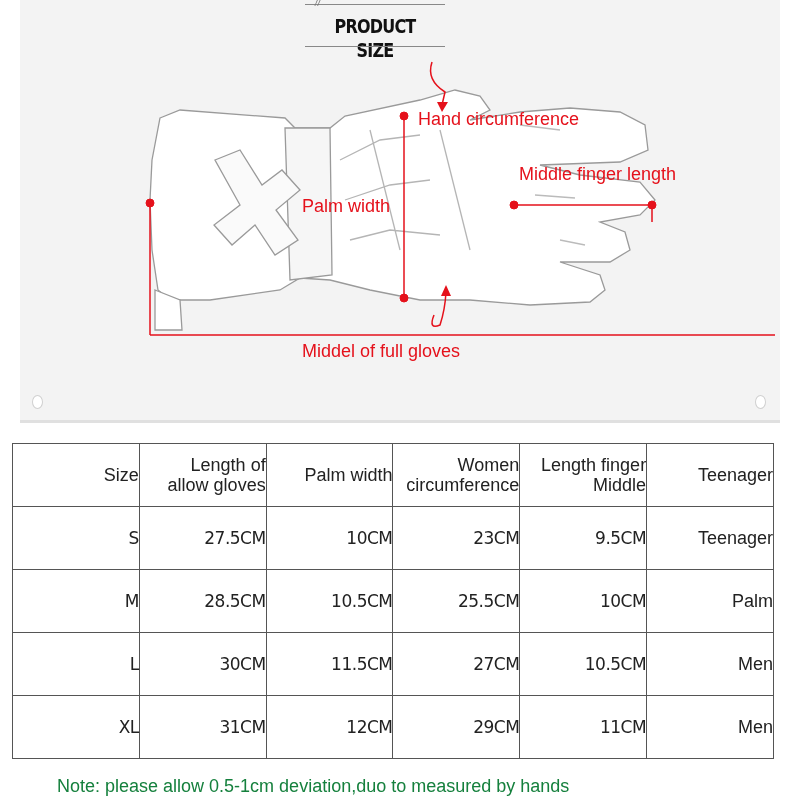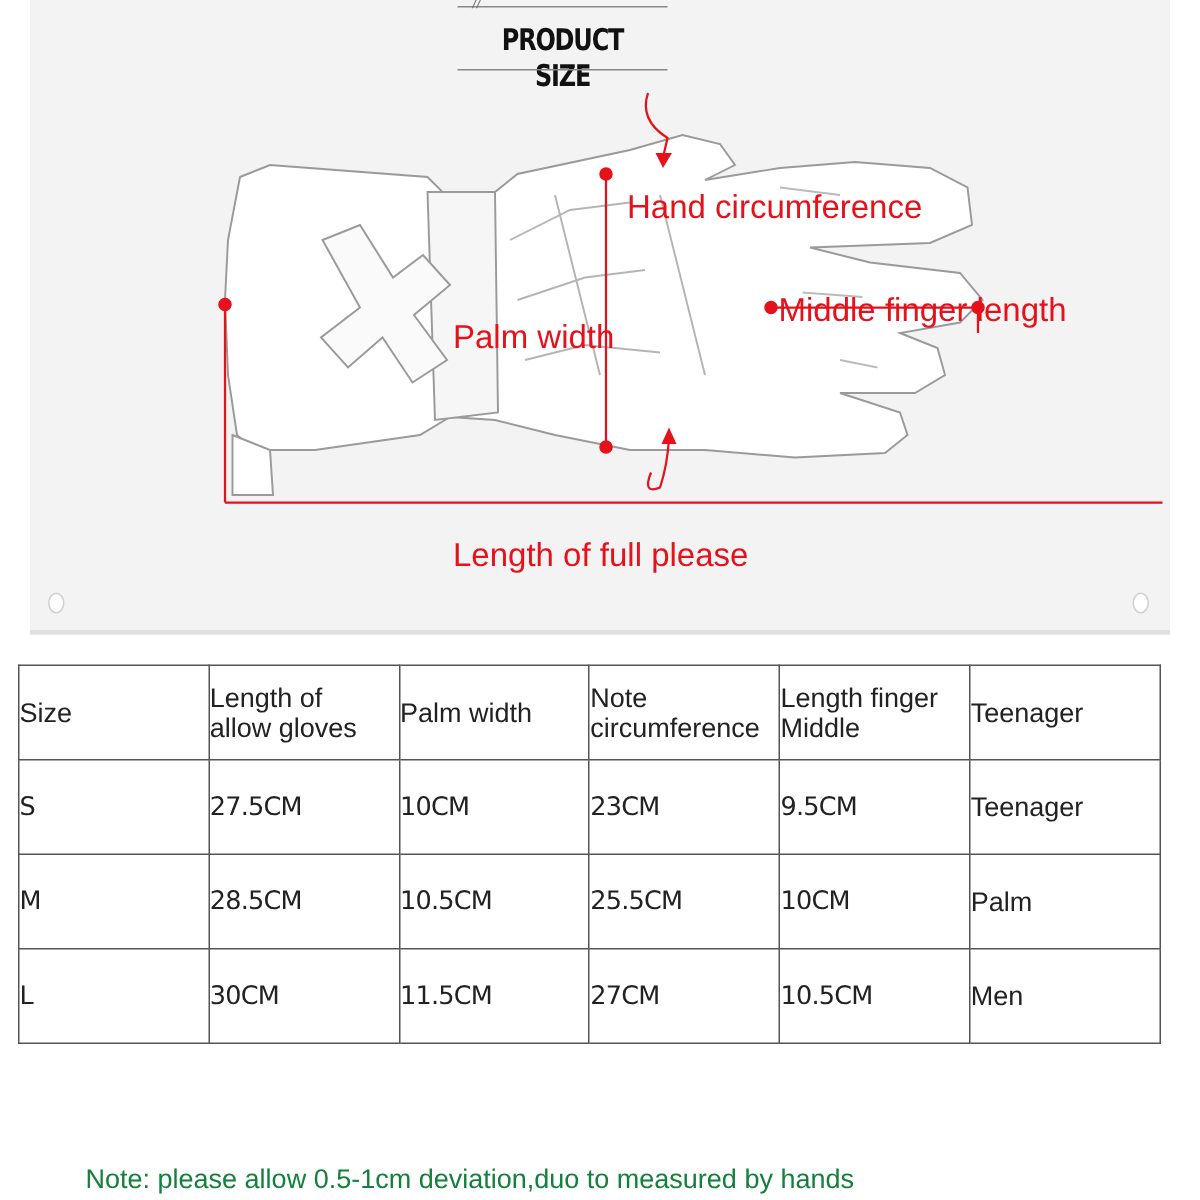--- a/index.html
+++ b/index.html
@@ -14,27 +14,27 @@
     .hole { position: absolute; width: 9px; height: 12px; border-radius: 50%; background: #fff; border: 1px solid #d0d0d0; top: 395px; }
     .title-wrap { position: absolute; left: 305px; top: 0; width: 140px; height: 48px; }
     .title-line { position: absolute; left: 0; width: 140px; height: 1px; background: #888; }
     .title-text {
       position: absolute; left: 0; top: 14px; width: 140px; text-align: center;
       font-family: "DejaVu Sans", sans-serif; font-weight: bold; font-size: 20px;
       letter-spacing: -1px; color: #111; transform: scaleX(0.8);
     }
     .slash { position: absolute; left: 10px; top: -3px; font-size: 10px; color: #777; font-style: italic; }
     svg.diagram { position: absolute; left: 0; top: 0; }
-    .lbl { position: absolute; color: #e5111b; font-size: 22px; white-space: nowrap; margin-top: 16px; }
+    .lbl { position: absolute; color: #e5111b; font-size: 18px; white-space: nowrap; }
     table.sizes {
       position: absolute; left: 12px; top: 443px; width: 762px; border-collapse: collapse;
       table-layout: fixed;
     }
     table.sizes td {
-      border: 1.5px solid #555; text-align: left; vertical-align: middle;
+      border: 1.5px solid #555; text-align: right; vertical-align: middle;
       font-size: 18px; color: #222; padding: 0;
     }
     table.sizes tr.head td { height: 62px; line-height: 20px; }
     table.sizes tr.row td { height: 62px; }
     table.sizes td.val { font-family: "DejaVu Sans", sans-serif; font-size: 17px; letter-spacing: -0.5px; }
     .note { position: absolute; left: 57px; top: 776px; font-size: 18px; color: #15803d; white-space: nowrap; }
   </style>
 </head>
 <body>
 
@@ -71,39 +71,39 @@
     <circle cx="514" cy="205" r="4"></circle>
     <circle cx="652" cy="205" r="4"></circle>
     <path d="M432,62 Q426,80 445,92 L442,105" fill="none" stroke-width="1.5"></path>
     <path d="M437,102 L442,112 L448,102 Z" stroke="none"></path>
     <path d="M434,315 Q428,330 440,325 Q445,310 446,292" fill="none" stroke-width="1.5"></path>
     <path d="M441,296 L446,285 L451,296 Z" stroke="none"></path>
   </g>
 </svg>
 
 <div class="lbl" style="left:418px; top:109px;">Hand circumference</div>
-<div class="lbl" style="left:519px; top:178px;">Middle finger length</div>
+<div class="lbl" style="left:519px; top:164px;">Middle finger length</div>
 <div class="lbl" style="left:302px; top:196px;">Palm width</div>
-<div class="lbl" style="left:302px; top:341px;">Length of full please</div>
+<div class="lbl" style="left:302px; top:341px;">Middel of full gloves</div>
 
 <table class="sizes">
   <colgroup>
     <col style="width:125px">
       <col style="width:125px">
       <col style="width:125px">
     <col style="width:125px">
       <col style="width:125px">
       <col style="width:125px">
   </colgroup>
   <tbody>
       <tr class="head">
     <td><span>Size</span></td>
     <td><span>Length of</span><br><span>allow gloves</span></td>
     <td><span>Palm width</span></td>
-    <td><span>Note</span><br><span>circumference</span></td>
+    <td><span>Women</span><br><span>circumference</span></td>
     <td><span>Length finger</span><br><span>Middle</span></td>
     <td><span>Teenager</span></td>
   </tr>
   <tr class="row">
     <td class="val">S</td>
     <td class="val">27.5CM</td>
     <td class="val">10CM</td>
     <td class="val">23CM</td>
     <td class="val">9.5CM</td>
     <td>Teenager</td>
@@ -117,16 +117,24 @@
     <td>Palm</td>
   </tr>
   <tr class="row">
     <td class="val">L</td>
     <td class="val">30CM</td>
     <td class="val">11.5CM</td>
     <td class="val">27CM</td>
     <td class="val">10.5CM</td>
     <td>Men</td>
   </tr>
+  <tr class="row">
+    <td class="val">XL</td>
+    <td class="val">31CM</td>
+    <td class="val">12CM</td>
+    <td class="val">29CM</td>
+    <td class="val">11CM</td>
+    <td>Men</td>
+  </tr>
 </tbody>
   </table>
 
 <div class="note">Note: please allow 0.5-1cm deviation,duo to measured by hands</div>
 
 </body></html>

